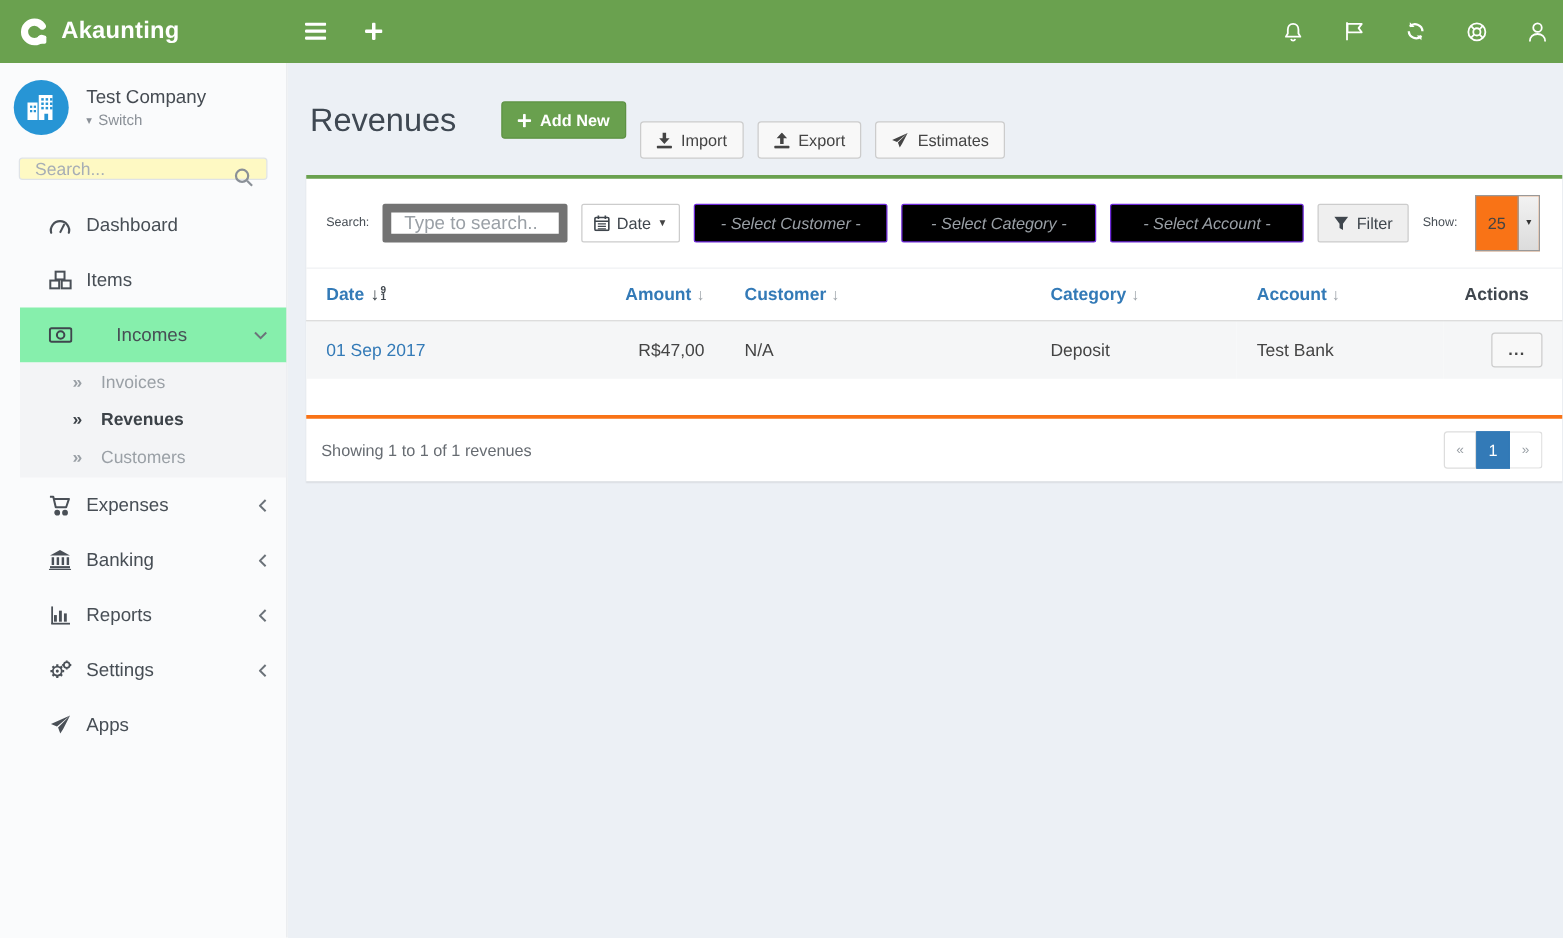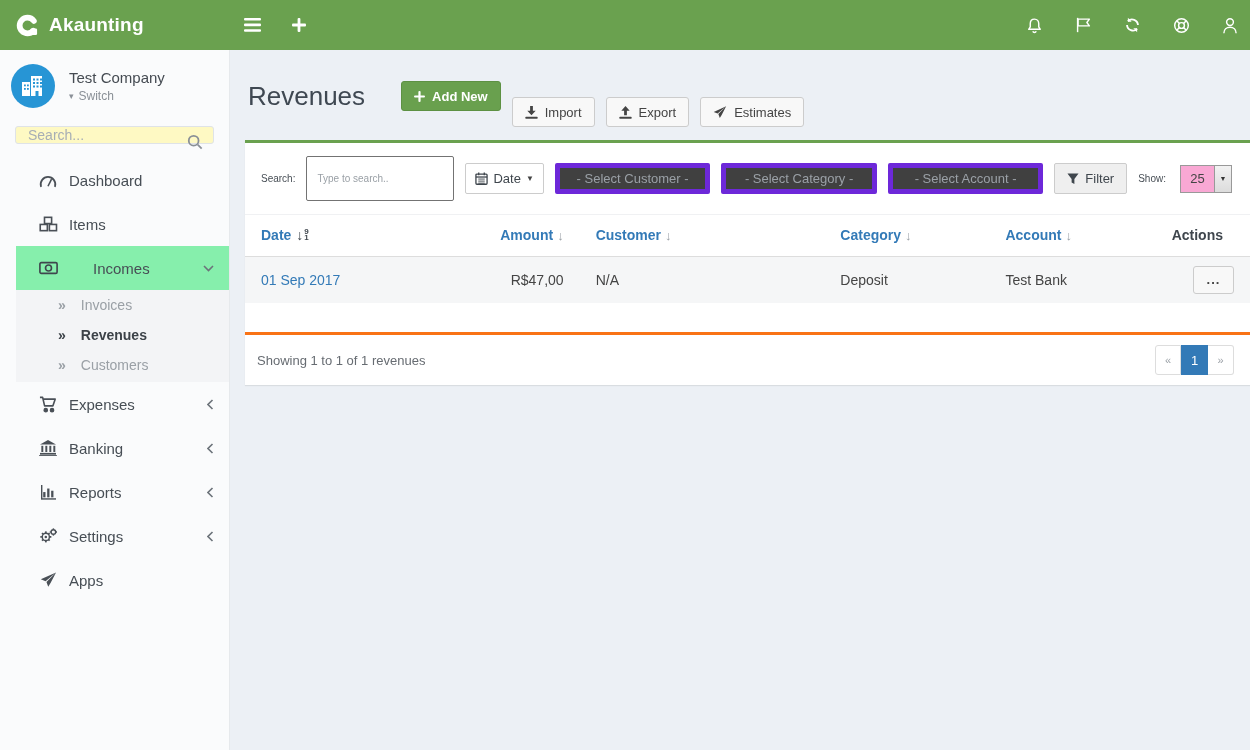--- a/index.html
+++ b/index.html
@@ -42,28 +42,28 @@
   .content-header { display:flex; align-items:center; padding:15px 15px 13px 18px; }
   .page-title { font-size:26px; color:#3f4852; font-weight:400; margin-right:36px; }
   .btn { height:30px; display:inline-flex; align-items:center; gap:7px; padding:0 12px; background:#f8f8f8; border:1px solid #ccc; border-radius:3px; font-size:13px; color:#444; cursor:pointer; font-family:inherit; }
   .btn + .btn { margin-left:11px;margin-top:32px; }
   .btn-green { background:#69a04e; border-color:#5d9143; color:#fff; font-weight:700; }
   .btn-estimates { margin-left:26px; }
 
   .card { margin-left:15px; background:#fff; border-top:3px solid #6aa14f; box-shadow:0 1px 1px rgba(0,0,0,.08); }
   .filter-row { display:flex; align-items:center; padding:13px 10px 13px 16px; gap:11px; }
   .filter-label { font-size:10px; color:#474e55; }
-  .filter-input { width:148px; height:45px; border:1px solid #737373; border-radius:2px; padding:0 10px; font-size:10px; color:#444; font-family:inherit; outline:none; }
+  .filter-input { width:148px; height:31px; border:7px solid #737373; border-radius:2px; padding:0 10px; font-size:15px; color:#444; font-family:inherit; outline:none; }
   .filter-input::placeholder { color:#9aa0a6; }
   .date-btn { height:31px; background:#fff; border:1px solid #ccc; border-radius:2px; display:inline-flex; align-items:center; gap:5px; padding:0 9px; font-size:13px; color:#3f464d; cursor:pointer; }
   .caret-down { font-size:8px; color:#444; }
-  .filter-select { width:160px; height:31px; border:5px solid #6d28d9; border-radius:2px; background:#404040; display:flex; align-items:center; justify-content:center; font-size:13px; color:#9aa0a6; cursor:pointer; }
+  .filter-select { width:160px; height:31px; border:1px solid #6d28d9; border-radius:2px; background:#000000; display:flex; align-items:center; justify-content:center; font-size:13px; color:#9aa0a6; cursor:pointer;font-style:italic; }
   .filter-btn { height:31px; background:#efefef; border:1px solid #ccc; border-radius:2px; display:inline-flex; align-items:center; gap:6px; padding:0 12px; font-size:13px; color:#3f464d; cursor:pointer; }
   .show-group { margin-left:auto; display:flex; align-items:center; gap:14px; padding-right:8px; }
-  .show-select { width:52px; height:28px; border:1px solid #999; background:#f9a8d4; display:flex; align-items:stretch; cursor:pointer; }
+  .show-select { width:52px; height:45px; border:1px solid #999; background:#f97316; display:flex; align-items:stretch; cursor:pointer; }
   .show-value { flex:1; display:flex; align-items:center; justify-content:center; font-size:13px; color:#444; }
   .show-arrow { width:17px; background:linear-gradient(#f2f2f2,#dcdcdc); border-left:1px solid #999; display:flex; align-items:center; justify-content:center; font-size:7px; color:#333; }
   .filter-divider { border-top:1px solid #f0f1f3; }
 
   table { width:100%; border-collapse:collapse; }
   thead th { text-align:left; font-size:14px; font-weight:700; color:#337ab7; padding:12px 16px 13px; border-bottom:1px solid #ddd; }
   thead th.th-right { text-align:right; }
   thead th.th-actions { color:#3f464d; text-align:right; padding-right:27px; }
   .sort-arrow { color:#9aa0a6; font-weight:400; margin-left:4px; font-size:13px; }
   .sort-numeric { display:inline-flex; align-items:center; margin-left:5px; color:#3f464d; }

